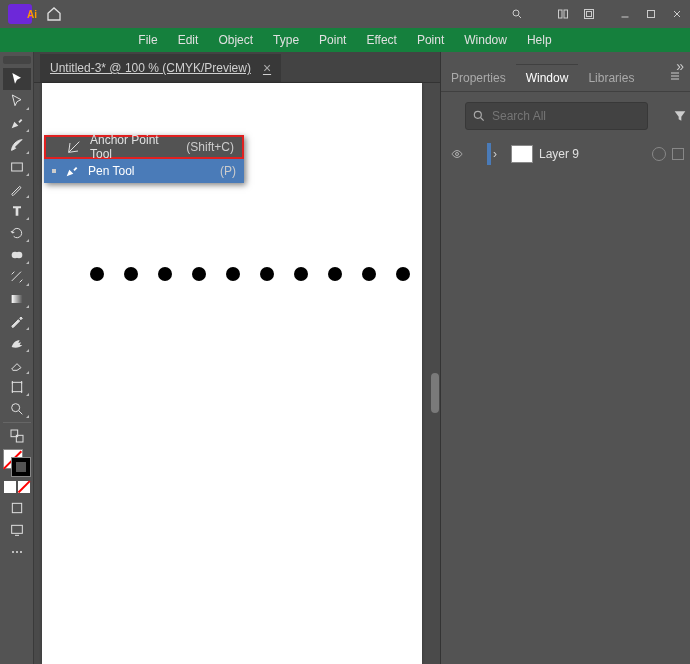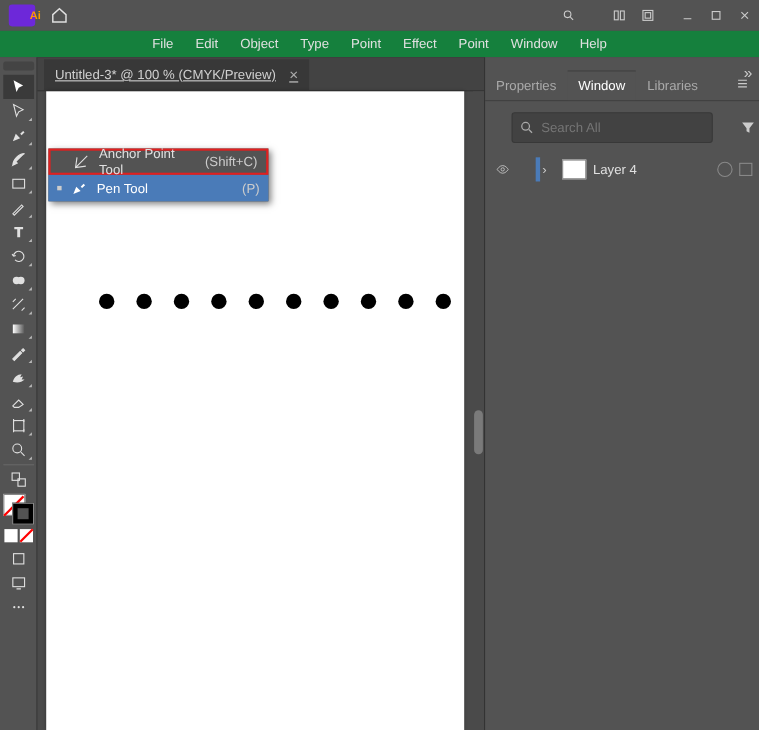--- a/index.html
+++ b/index.html
@@ -351,19 +351,19 @@
       <div class="vis">
           <svg width="16" height="12" viewBox="0 0 24 24" fill="none" stroke="#ccc" stroke-width="1.5">
             <path d="M2 12s4-7 10-7 10 7 10 7-4 7-10 7S2 12 2 12z"></path>
             <circle cx="12" cy="12" r="3"></circle>
           </svg>
         </div>
       <div class="lock"></div>
       <div class="bar"></div>
       <div class="chev">›</div>
       <div class="thumb"></div>
-      <div class="lname">Layer 4</div>
+      <div class="lname">Layer 9</div>
       <div class="target"></div>
       <div style="width:12px;height:12px;border:1px solid #888"></div>
     </div>
   </div>
 
 </div>
 
 </body></html>

